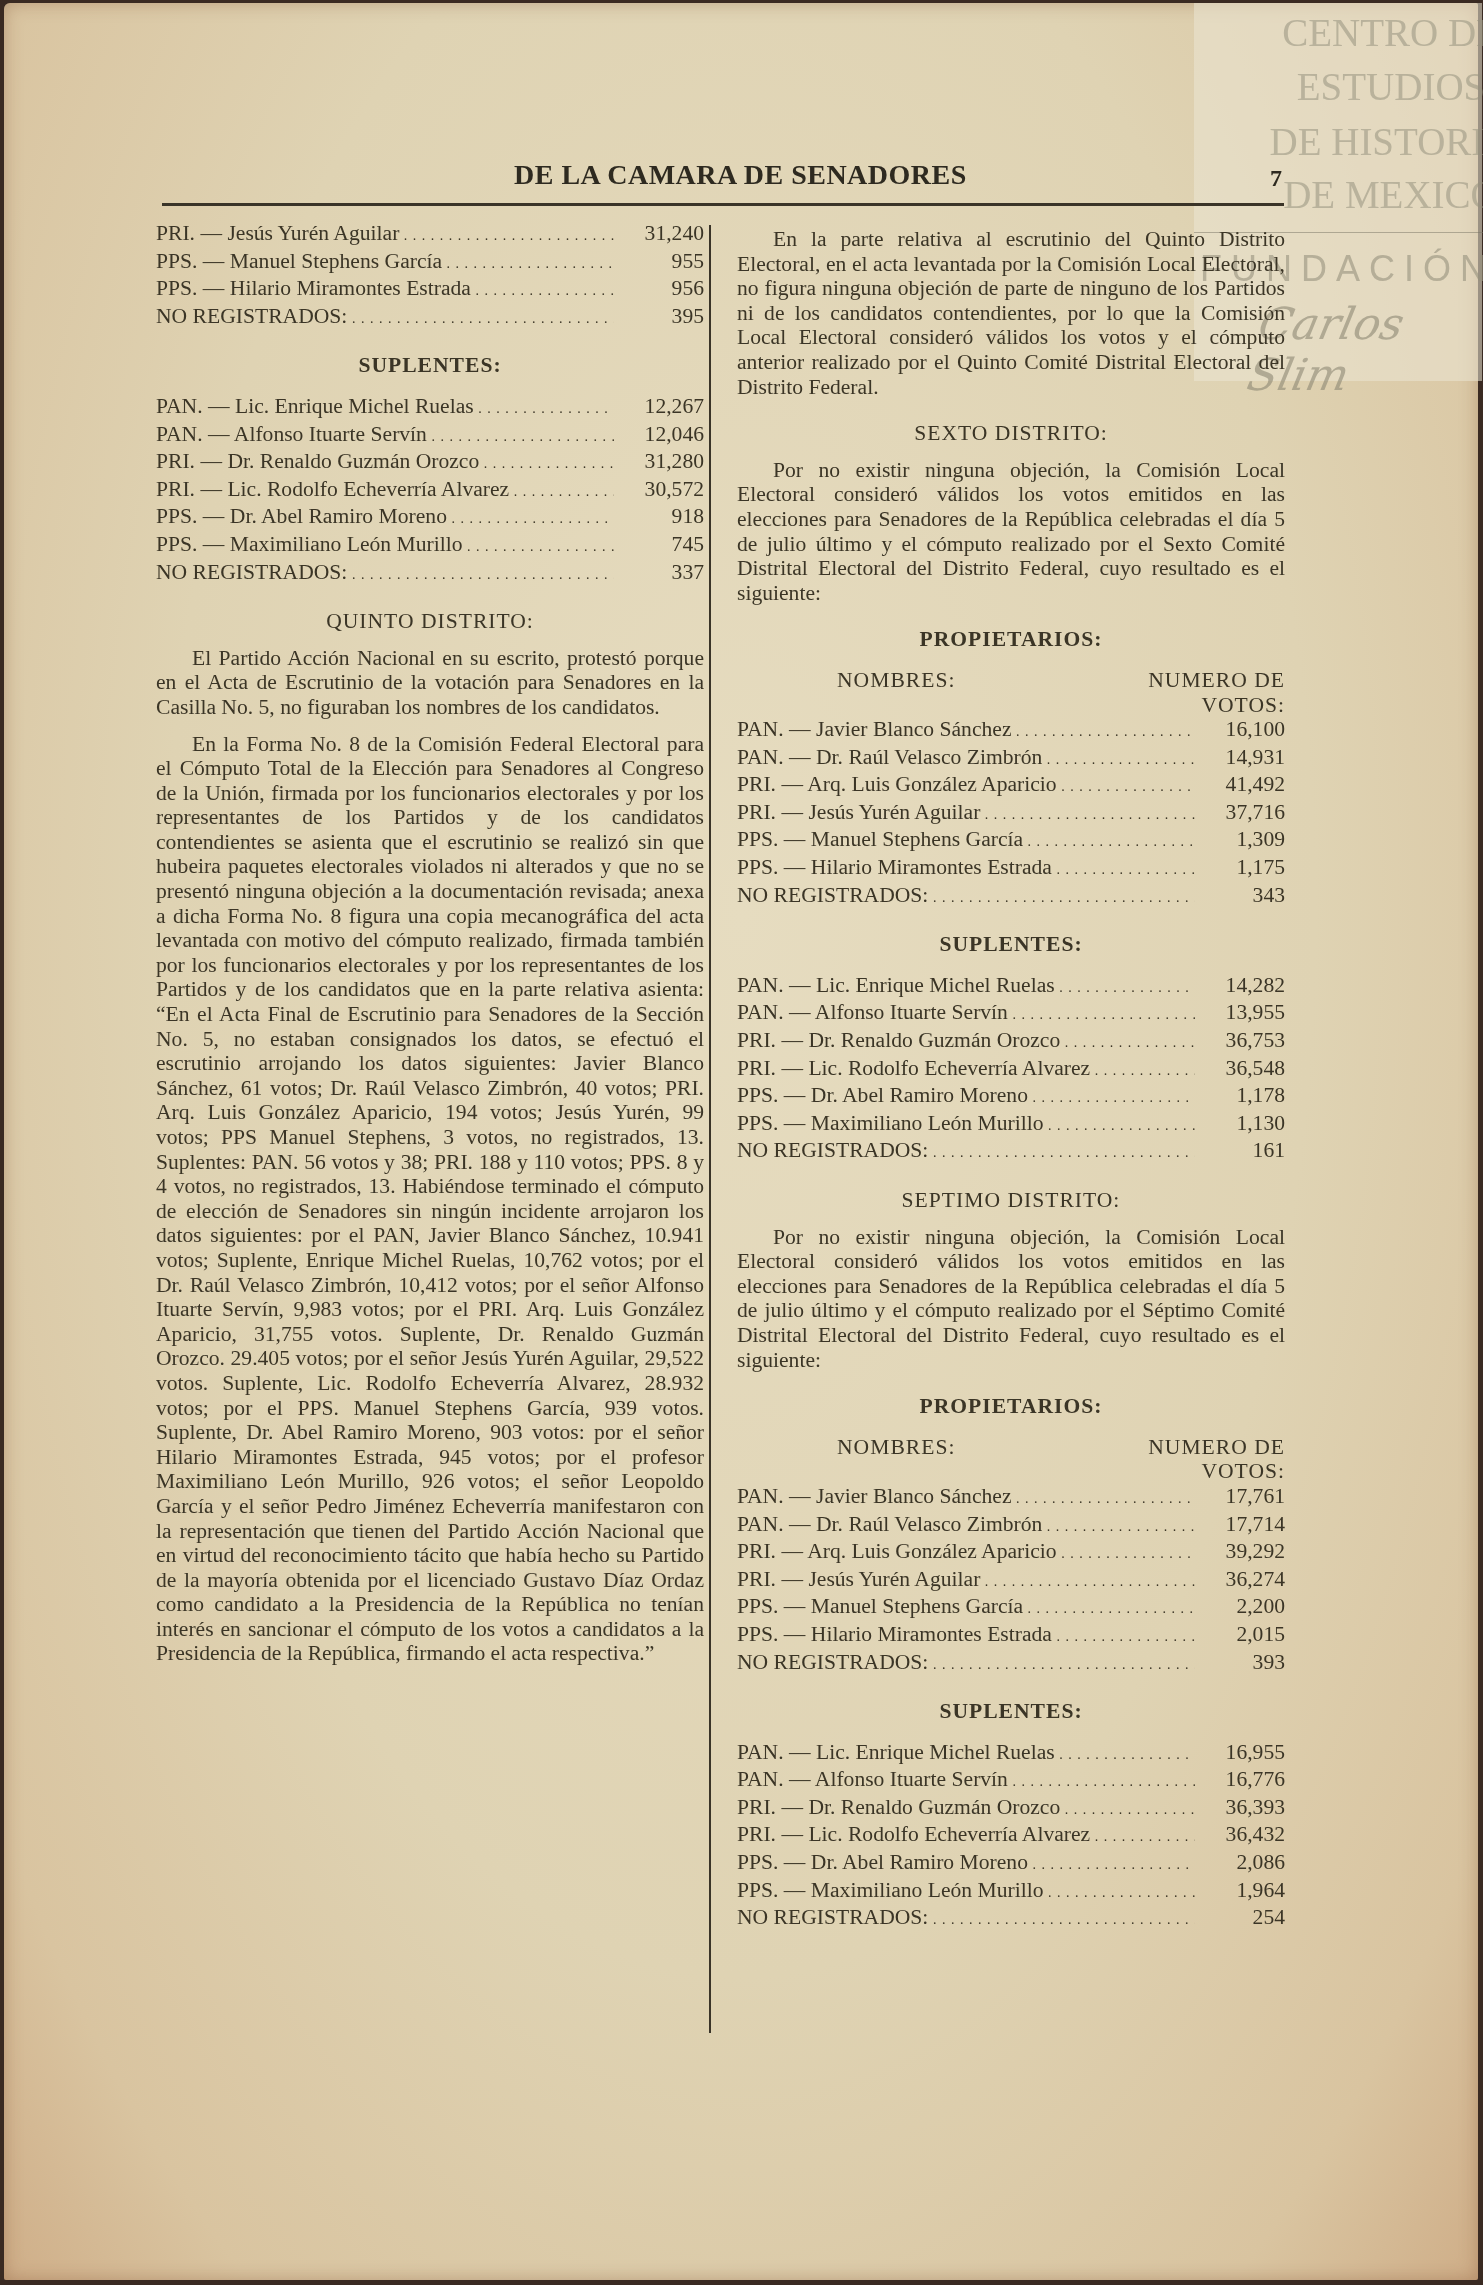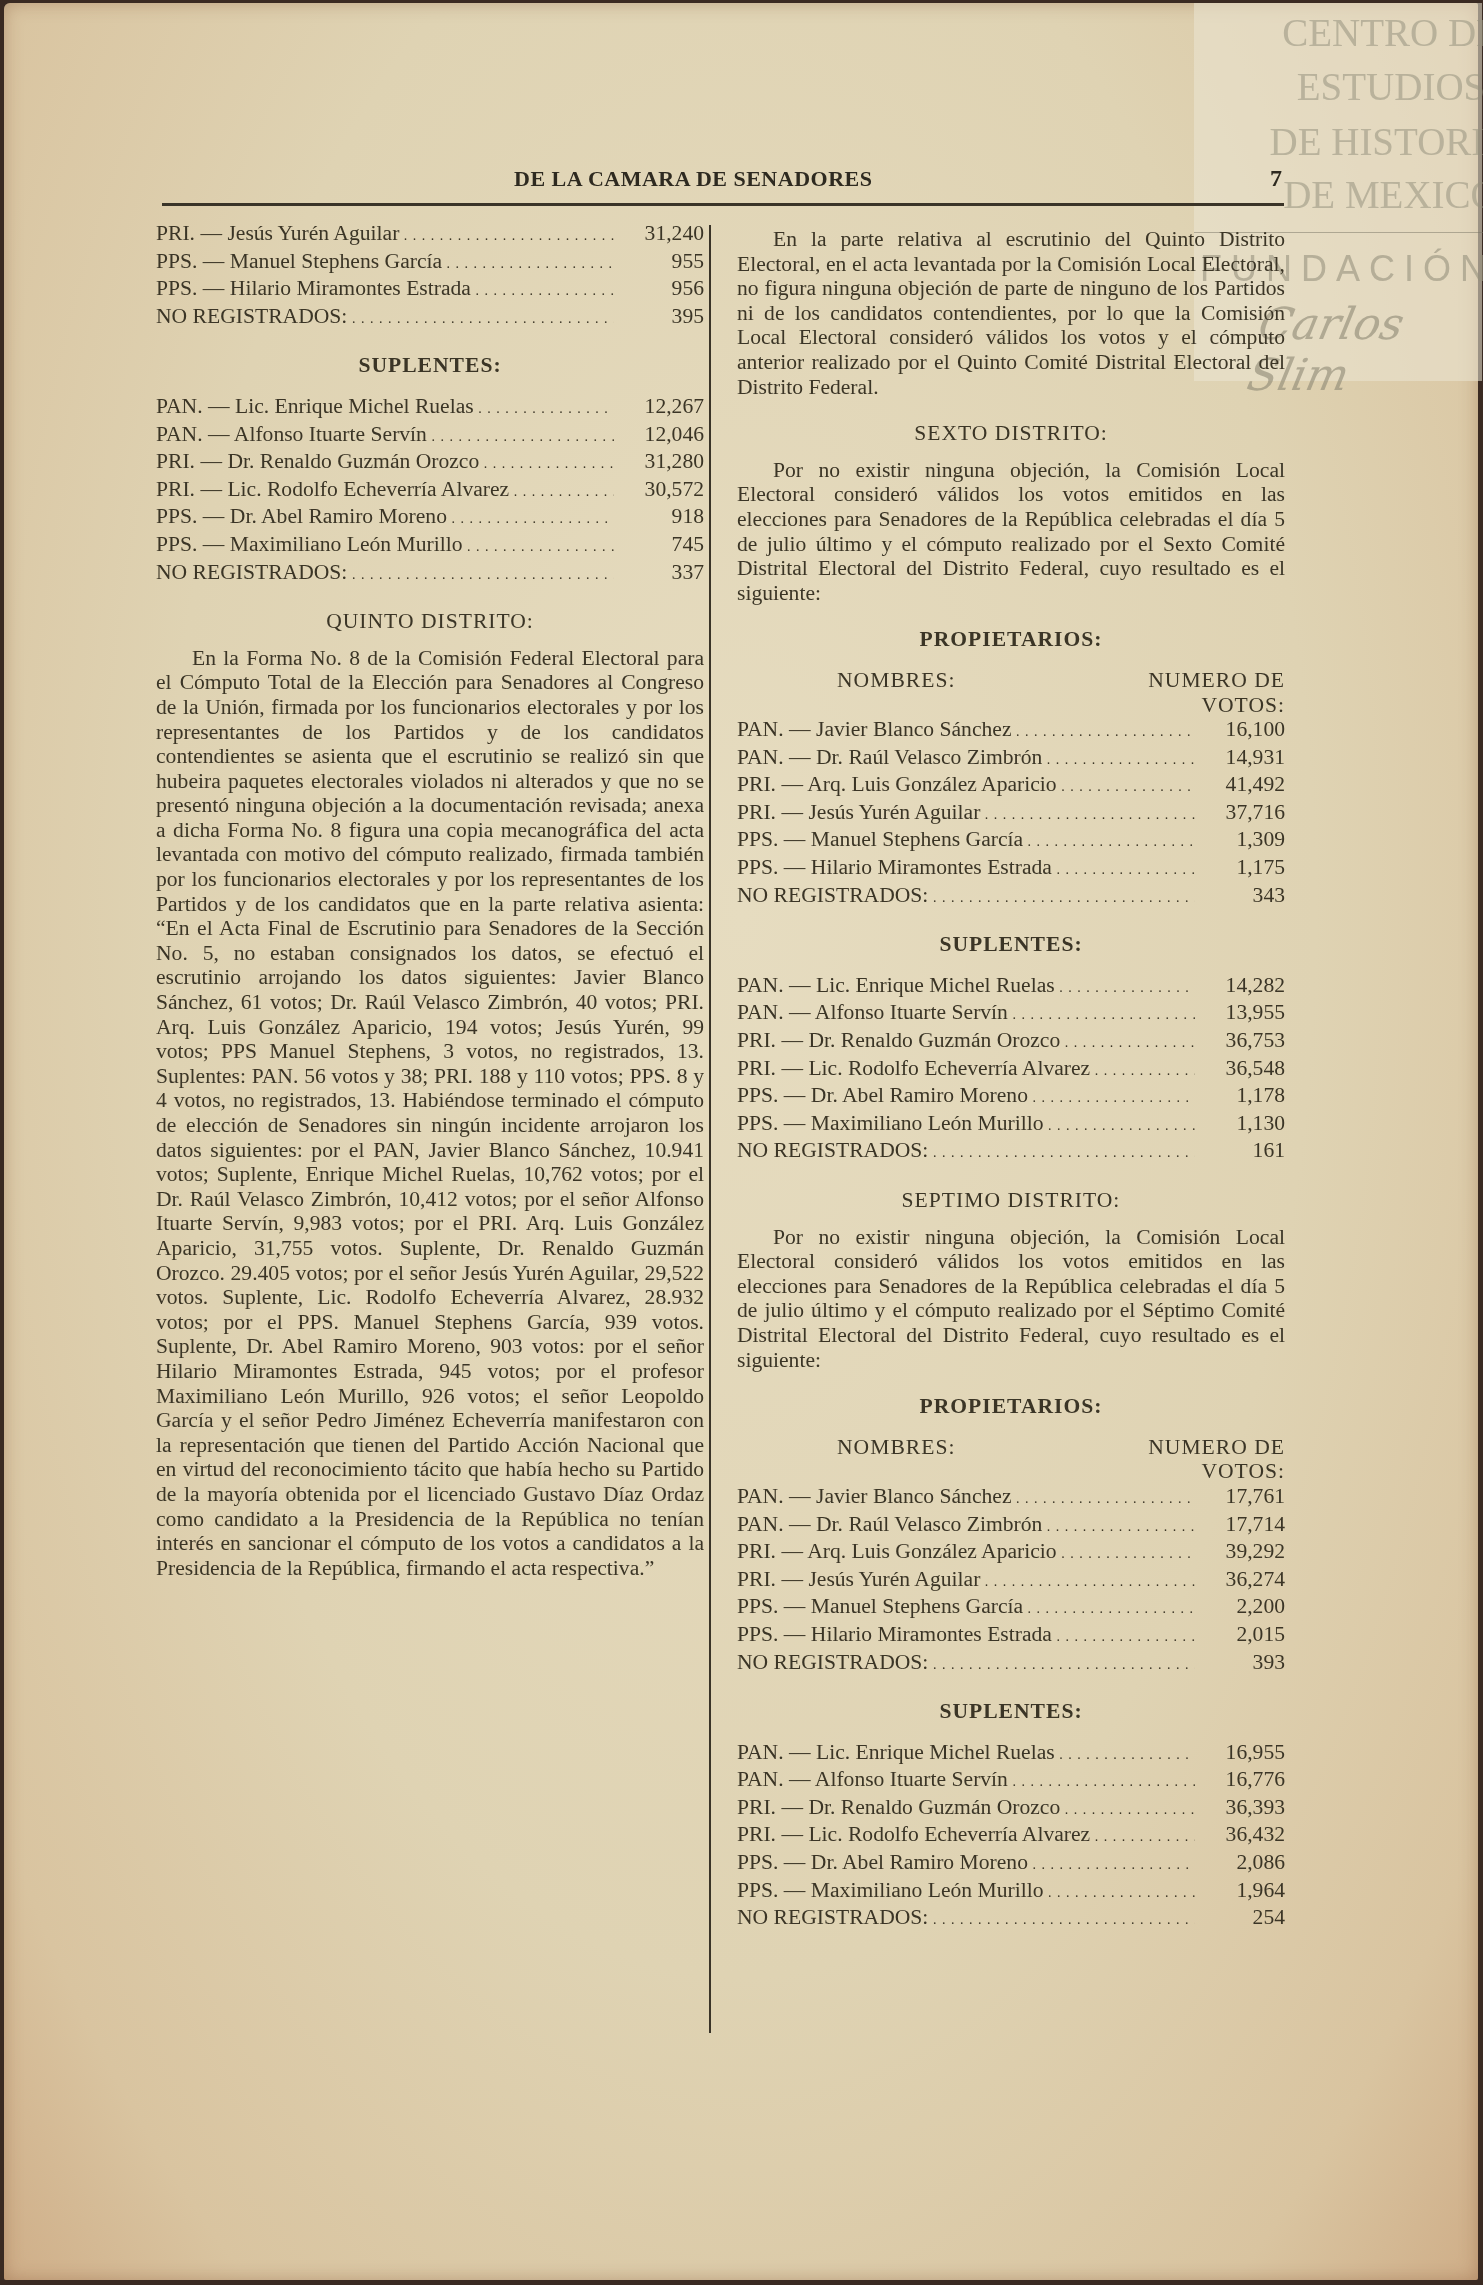--- a/index.html
+++ b/index.html
@@ -32,22 +32,22 @@
   .wm-sig {
     position: absolute; left: 1250px; top: 295px; width: 230px;
     font-family: "DejaVu Serif", serif; font-style: italic; font-size: 44px;
     color: rgba(140,135,115,0.6); transform: skewX(-12deg);
   }
   .wm-rule {
     position: absolute; left: 1190px; top: 229px; width: 290px; height: 1px;
     background: rgba(120,115,100,0.5);
   }
   .running-head {
-    position: absolute; left: 510px; top: 163px;
-    font-weight: bold; font-size: 22px; letter-spacing: 0.5px; color: #2e2a20;
+    position: absolute; left: 510px; top: 156px;
+    font-weight: bold; font-size: 28px; letter-spacing: 0.5px; color: #2e2a20;
   }
   .page-num {
     position: absolute; left: 1266px; top: 162px;
     font-weight: bold; font-size: 24px; color: #2e2a20;
   }
   .head-rule {
     position: absolute; left: 158px; top: 200px; width: 1122px; height: 3px;
     background: #3a3428;
   }
   .col-rule {
@@ -137,20 +137,21 @@
         <div class="row">
           <span class="name">PPS. — Maximiliano León Murillo</span>
           <span class="val">745</span>
         </div>
         <div class="row">
           <span class="name">NO REGISTRADOS:</span>
           <span class="val">337</span>
         </div>
       </div>
     <div class="sec-title">QUINTO DISTRITO:</div>
+    <p class="para">El Partido Acción Nacional en su escrito, protestó porque en el Acta de Escrutinio de la votación para Senadores en la Casilla No. 5, no figuraban los nombres de los candidatos.</p>
     <p class="para">En la Forma No. 8 de la Comisión Federal Electoral para el Cómputo Total de la Elección para Senadores al Congreso de la Unión, firmada por los funcionarios electorales y por los representantes de los Partidos y de los candidatos contendientes se asienta que el escrutinio se realizó sin que hubeira paquetes electorales violados ni alterados y que no se presentó ninguna objeción a la documentación revisada; anexa a dicha Forma No. 8 figura una copia mecanográfica del acta levantada con motivo del cómputo realizado, firmada también por los funcionarios electorales y por los representantes de los Partidos y de los candidatos que en la parte relativa asienta: “En el Acta Final de Escrutinio para Senadores de la Sección No. 5, no estaban consignados los datos, se efectuó el escrutinio arrojando los datos siguientes: Javier Blanco Sánchez, 61 votos; Dr. Raúl Velasco Zimbrón, 40 votos; PRI. Arq. Luis González Aparicio, 194 votos; Jesús Yurén, 99 votos; PPS Manuel Stephens, 3 votos, no registrados, 13. Suplentes: PAN. 56 votos y 38; PRI. 188 y 110 votos; PPS. 8 y 4 votos, no registrados, 13. Habiéndose terminado el cómputo de elección de Senadores sin ningún incidente arrojaron los datos siguientes: por el PAN, Javier Blanco Sánchez, 10.941 votos; Suplente, Enrique Michel Ruelas, 10,762 votos; por el Dr. Raúl Velasco Zimbrón, 10,412 votos; por el señor Alfonso Ituarte Servín, 9,983 votos; por el PRI. Arq. Luis González Aparicio, 31,755 votos. Suplente, Dr. Renaldo Guzmán Orozco. 29.405 votos; por el señor Jesús Yurén Aguilar, 29,522 votos. Suplente, Lic. Rodolfo Echeverría Alvarez, 28.932 votos; por el PPS. Manuel Stephens García, 939 votos. Suplente, Dr. Abel Ramiro Moreno, 903 votos: por el señor Hilario Miramontes Estrada, 945 votos; por el profesor Maximiliano León Murillo, 926 votos; el señor Leopoldo García y el señor Pedro Jiménez Echeverría manifestaron con la representación que tienen del Partido Acción Nacional que en virtud del reconocimiento tácito que había hecho su Partido de la mayoría obtenida por el licenciado Gustavo Díaz Ordaz como candidato a la Presidencia de la República no tenían interés en sancionar el cómputo de los votos a candidatos a la Presidencia de la República, firmando el acta respectiva.”</p>
   </div>
 
   <div class="col right">
     <p class="para">En la parte relativa al escrutinio del Quinto Distrito Electoral, en el acta levantada por la Comisión Local Electoral, no figura ninguna objeción de parte de ninguno de los Partidos ni de los candidatos contendientes, por lo que la Comisión Local Electoral consideró válidos los votos y el cómputo anterior realizado por el Quinto Comité Distrital Electoral del Distrito Federal.</p>
 
     <div class="sec-title">SEXTO DISTRITO:</div>
     <p class="para">Por no existir ninguna objeción, la Comisión Local Electoral consideró válidos los votos emitidos en las elecciones para Senadores de la República celebradas el día 5 de julio último y el cómputo realizado por el Sexto Comité Distrital Electoral del Distrito Federal, cuyo resultado es el siguiente:</p>
     <div class="center-head">PROPIETARIOS:</div>
     <div class="tbl-head">

